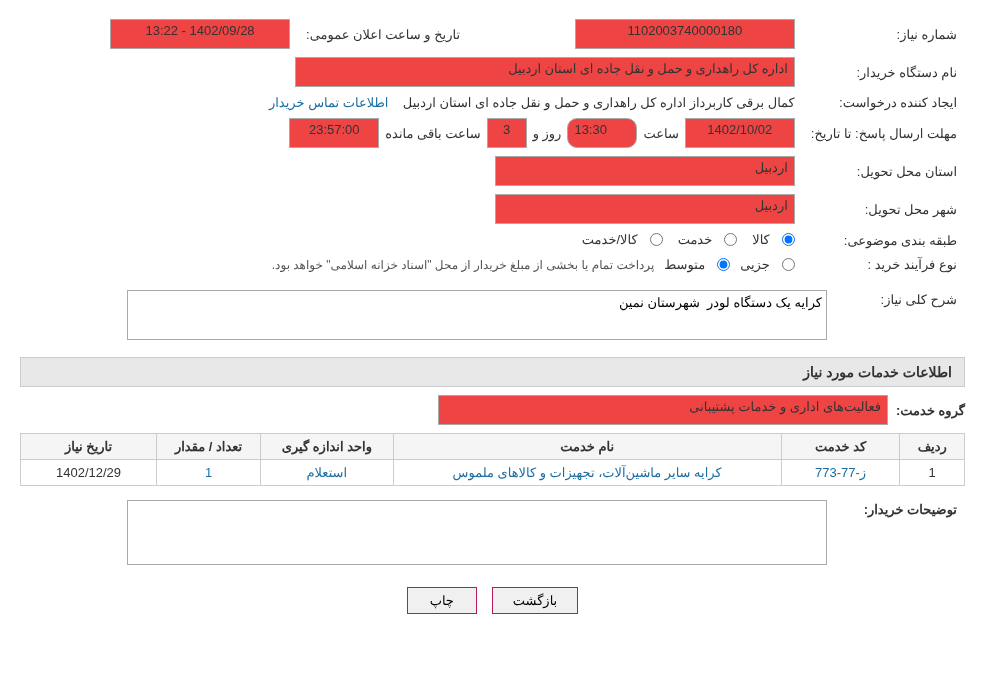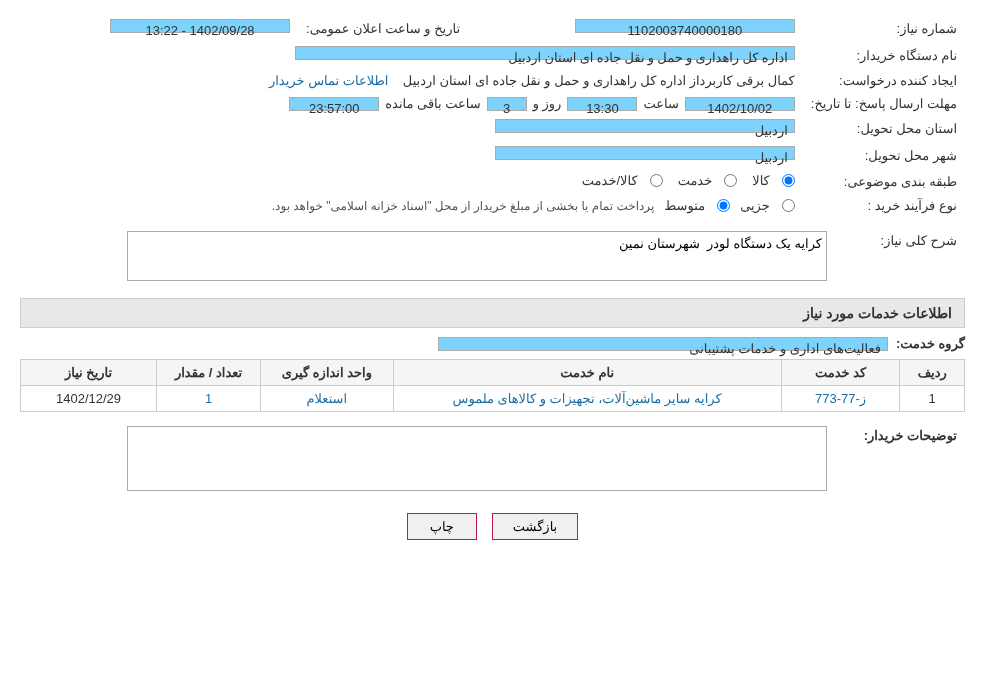--- a/index.html
+++ b/index.html
@@ -42,24 +42,24 @@
       white-space: nowrap;
       font-weight: normal;
       width: 130px;
     }
     .value-cell {
       text-align: right;
     }
     .input-box {
       border: 1px solid #aaa;
       padding: 3px 6px;
-      background: #7dd3fc;
+      background: #ef4444;
       display: inline-block;
       min-width: 200px;
-      height: 14px;
+      height: 30px;
       font-family: Tahoma, Arial, sans-serif;
       font-size: 13px;
       direction: rtl;
     }
     .input-box-wide {
       min-width: 420px;
     }
     .blue-link {
       color: #1a6ea3;
       cursor: pointer;
@@ -201,21 +201,21 @@
           <a class="blue-link">اطلاعات تماس خریدار</a>
         </td>
       </tr>
 
       <tr>
         <td class="label-cell">مهلت ارسال پاسخ: تا تاریخ:</td>
         <td class="value-cell" colspan="3">
           <div class="remaining-row">
             <div class="input-box" style="min-width:110px;text-align:center;">1402/10/02</div>
             <span>ساعت</span>
-            <div class="input-box" style="min-width:70px;text-align:center;">13:30</div>
+            <div class="input-box" style="min-width:70px;text-align:left;border-radius:10px;">13:30</div>
             <span>روز و</span>
             <div class="input-box" style="min-width:40px;text-align:center;">3</div>
             <span>ساعت باقی مانده</span>
             <div class="input-box" style="min-width:90px;text-align:center;">23:57:00</div>
           </div>
         </td>
       </tr>
 
       <tr>
         <td class="label-cell">استان محل تحویل:</td>

